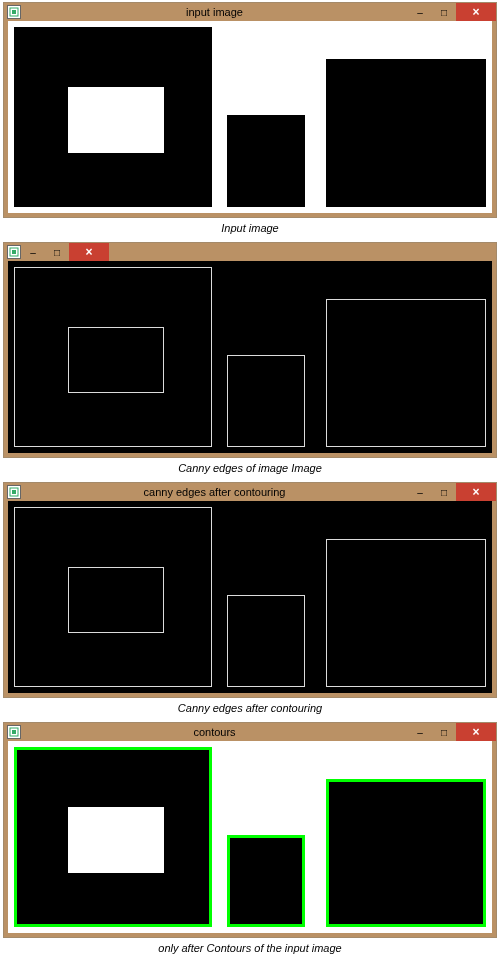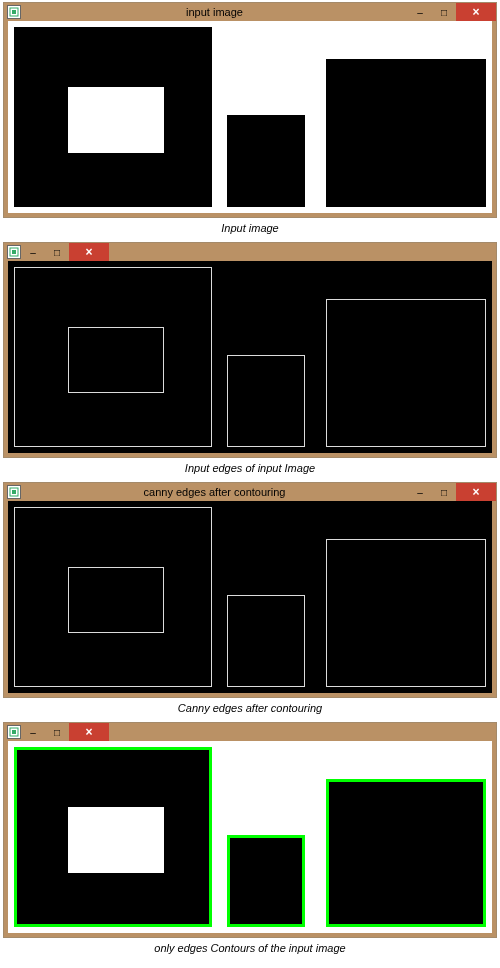--- a/index.html
+++ b/index.html
@@ -140,21 +140,21 @@
     </div>
     <div class="canvas-wrap black">
       <div class="canvas">
         <div class="shape s-edge" style="left:6px; top:6px; width:198px; height:180px;"></div>
         <div class="shape s-edge" style="left:60px; top:66px; width:96px; height:66px;"></div>
         <div class="shape s-edge" style="left:219px; top:94px; width:78px; height:92px;"></div>
         <div class="shape s-edge" style="left:318px; top:38px; width:160px; height:148px;"></div>
       </div>
     </div>
   </div>
-  <div class="caption">Input edges of input Image</div>
+  <div class="caption">Canny edges of image Image</div>
 </div>
 
 <div class="figure-block">
   <div class="window">
     <div class="titlebar">
       <span class="icon-box">
         <svg viewBox="0 0 10 10">
             <rect x="1" y="1" width="8" height="8" fill="none" stroke="#3a6" stroke-width="1"></rect>
             <rect x="3" y="3" width="4" height="4" fill="#3a6"></rect>
           </svg>
@@ -180,29 +180,30 @@
 
 <div class="figure-block">
   <div class="window">
     <div class="titlebar">
       <span class="icon-box">
         <svg viewBox="0 0 10 10">
             <rect x="1" y="1" width="8" height="8" fill="none" stroke="#3a6" stroke-width="1"></rect>
             <rect x="3" y="3" width="4" height="4" fill="#3a6"></rect>
           </svg>
       </span>
+      <span class="title">contours</span>
       <div class="winbtns">
         <div class="winbtn">–</div>
         <div class="winbtn">□</div>
         <div class="winbtn close">×</div>
       </div>
     </div>
     <div class="canvas-wrap">
       <div class="canvas">
         <div class="shape s-green" style="left:6px; top:6px; width:198px; height:180px;"></div>
         <div class="shape s-white" style="left:60px; top:66px; width:96px; height:66px;"></div>
         <div class="shape s-green" style="left:219px; top:94px; width:78px; height:92px;"></div>
         <div class="shape s-green" style="left:318px; top:38px; width:160px; height:148px;"></div>
       </div>
     </div>
   </div>
-  <div class="caption">only edges Contours of the input image</div>
+  <div class="caption">only after Contours of the input image</div>
 </div>
 
 </body></html>

